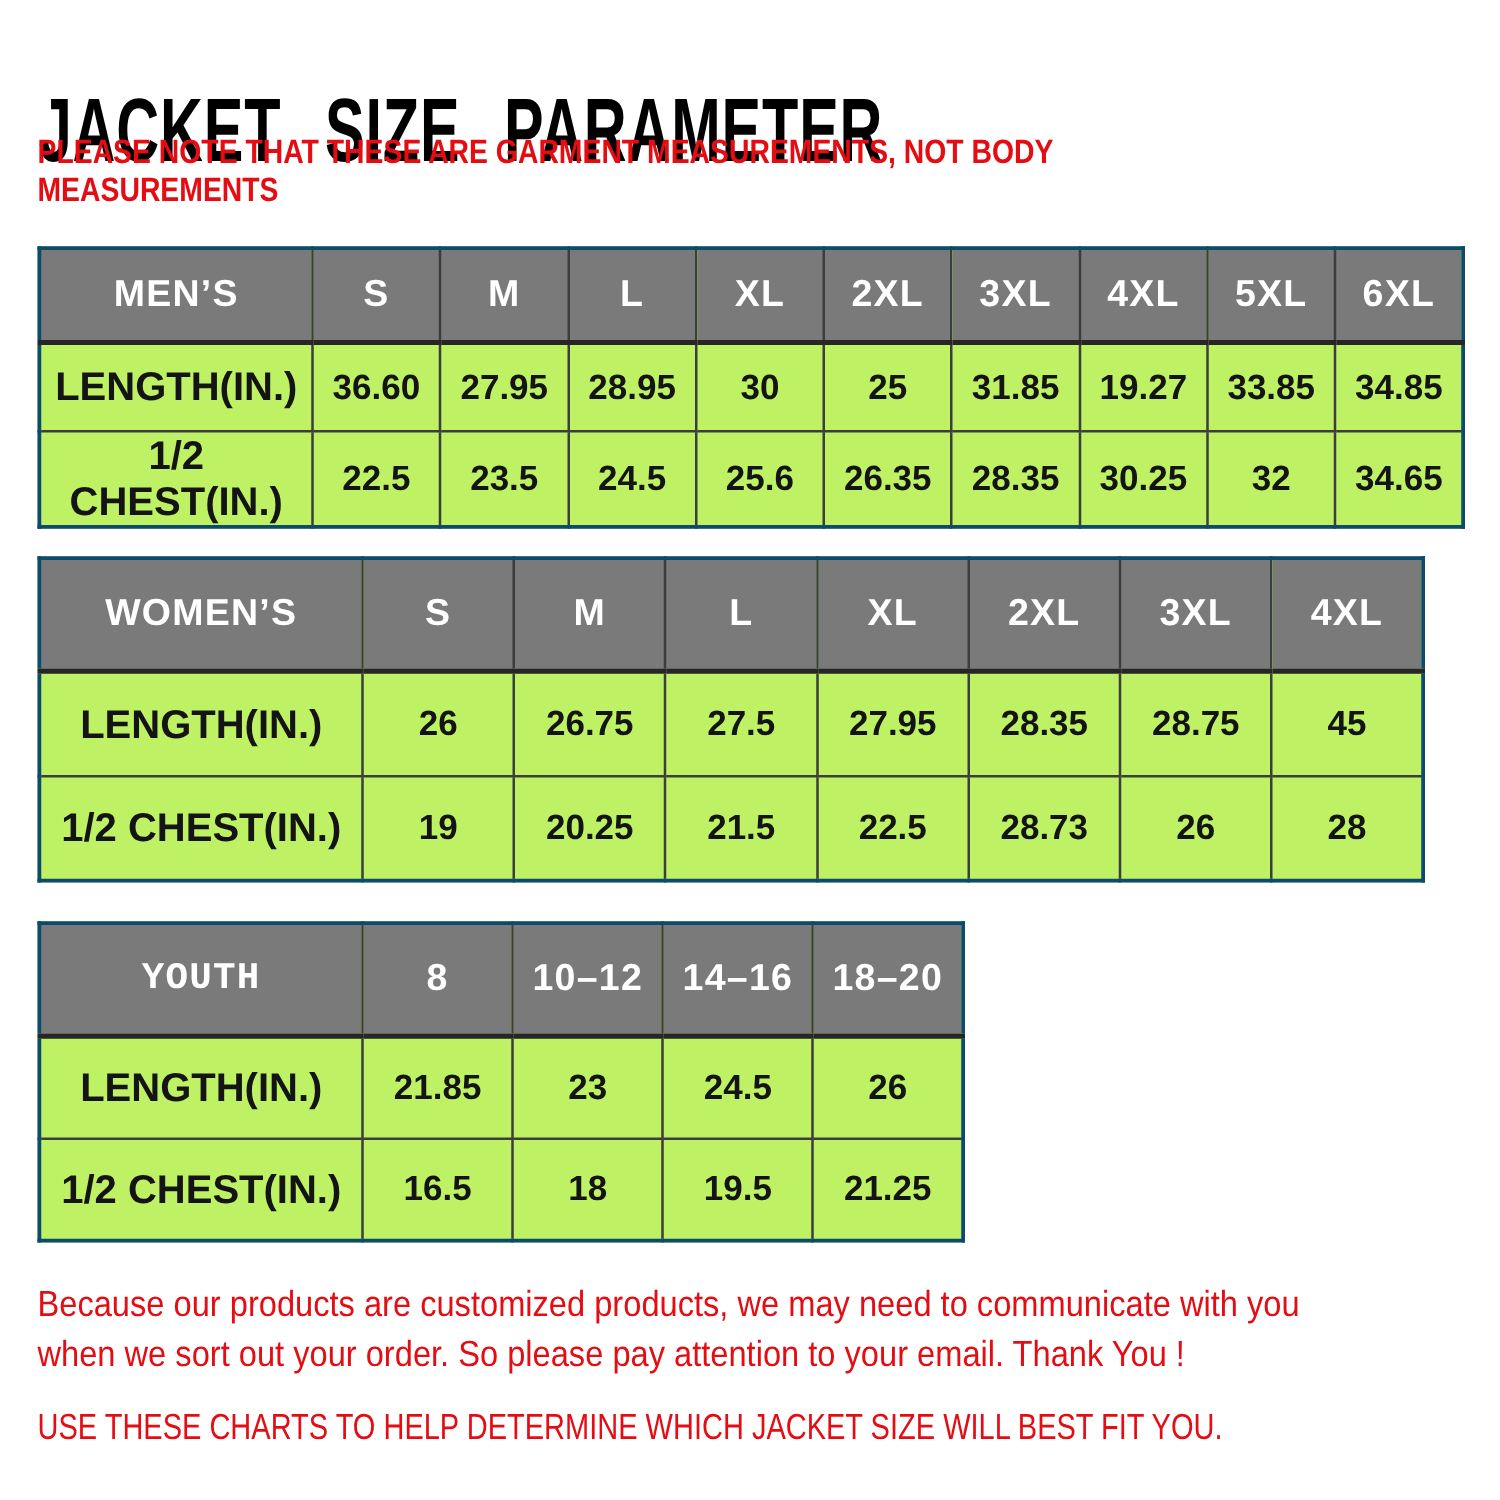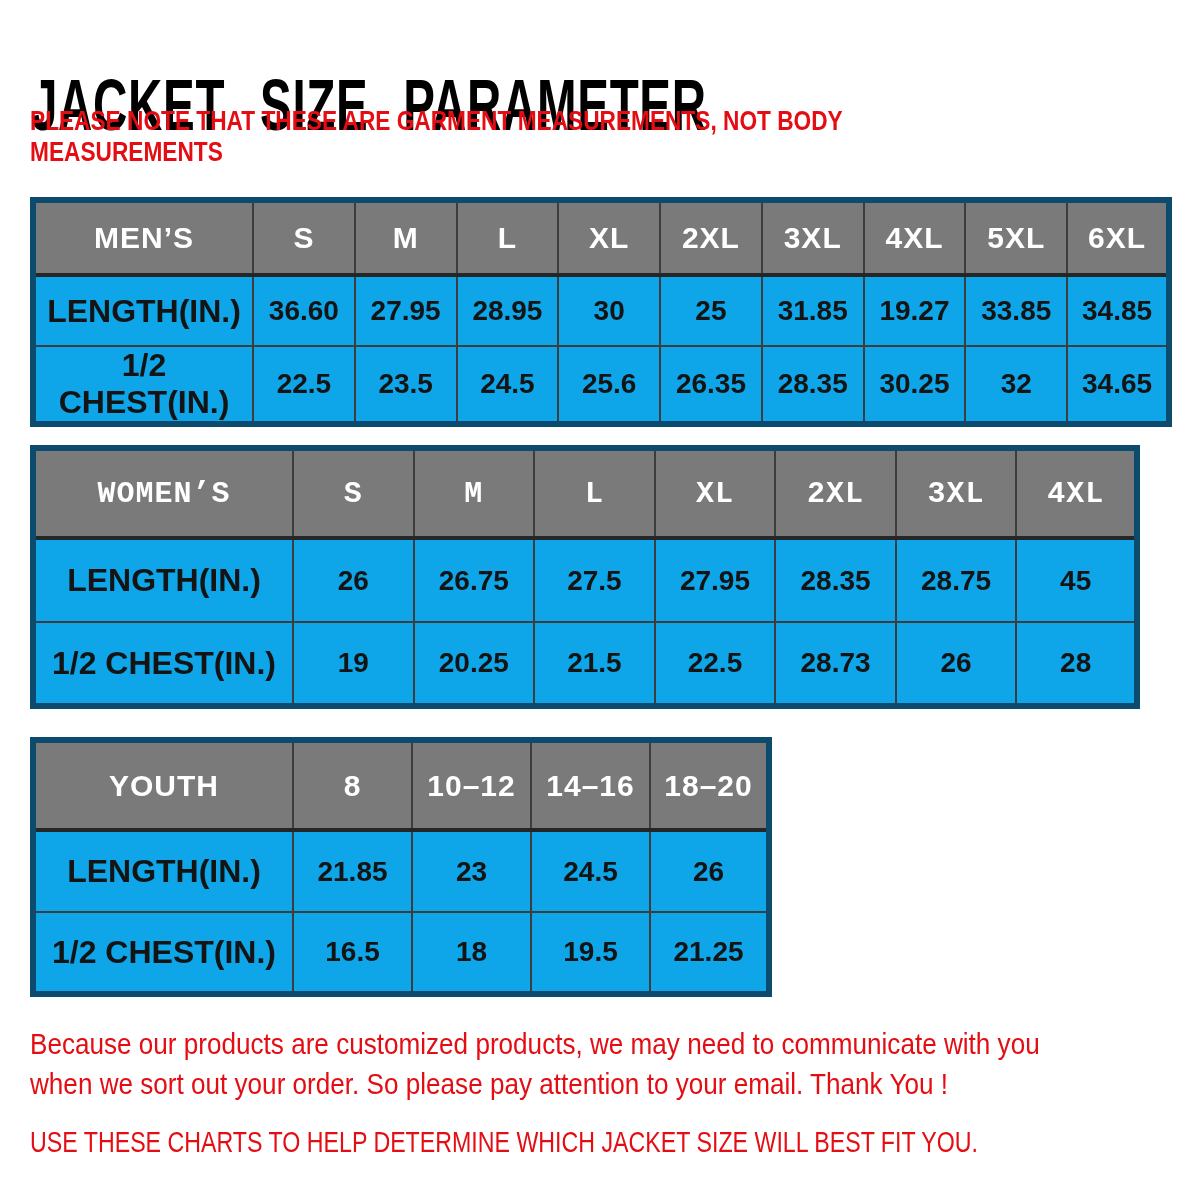--- a/index.html
+++ b/index.html
@@ -22,22 +22,22 @@
     position:absolute;left:30px;top:106px;
     color:var(--red);
     font-size:27px;font-weight:bold;line-height:31px;
     white-space:nowrap;
     transform:scaleX(0.84);transform-origin:0 0;
   }
   
   table{
     position:absolute;left:30px;
     border-collapse:collapse;table-layout:fixed;
-    border:6px solid #0c4a6e;
-    background:#0ea5e9;
+    border:3px solid #0c4a6e;
+    background:#bef264;
   }
   th,td{
     border:2px solid #3d3d3d;
     text-align:center;vertical-align:middle;
     padding:0;overflow:hidden;
   }
   thead th{
     background:#7a7a7a;color:#ffffff;
     font-size:30px;font-weight:bold;letter-spacing:1px;
     border-bottom:4px solid #262626;
@@ -45,24 +45,24 @@
   tbody td{
     color:#141414;font-size:28px;font-weight:bold;
   }
   tbody td.label{font-size:32px;}
   #mens-table{top:197px;width:1142px;}
   #mens-table th:first-child{width:216px;}
   #mens-table thead tr{height:75px;}
   #mens-table tbody tr{height:71px;}
   #womens-table{top:445px;width:1110px;}
   #womens-table th:first-child{width:256px;}
-  #womens-table thead tr{height:90px;font-family:Liberation Mono, monospace;}
+  #womens-table thead tr{height:90px;}
   #womens-table tbody tr{height:84px;}
   #youth-table{top:737px;width:742px;}
-  #youth-table th:first-child{width:256px;}
+  #youth-table th:first-child{width:256px;font-family:Liberation Mono, monospace;}
   #youth-table thead tr{height:90px;}
   #youth-table tbody tr{height:82px;}
   
   .footer-para{
     position:absolute;left:30px;top:1024px;
     color:var(--red);
     font-size:29px;line-height:40px;
     white-space:nowrap;
     transform:scaleX(0.90);transform-origin:0 0;
   }

